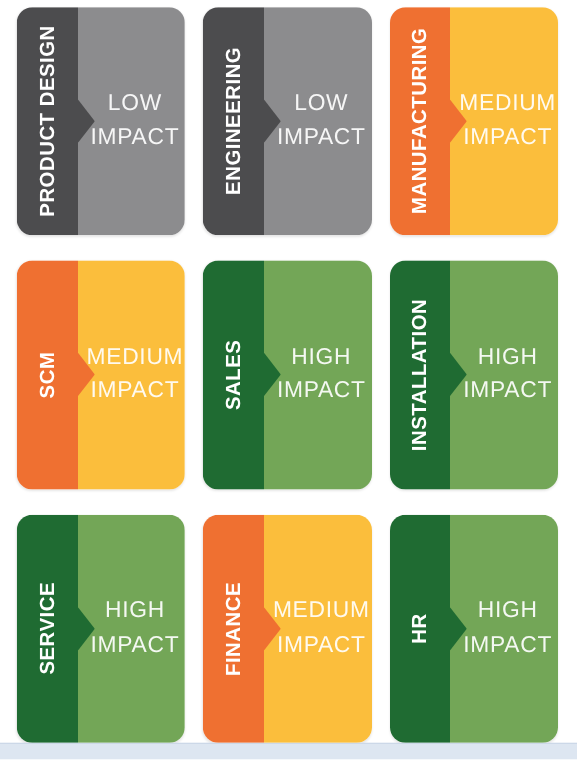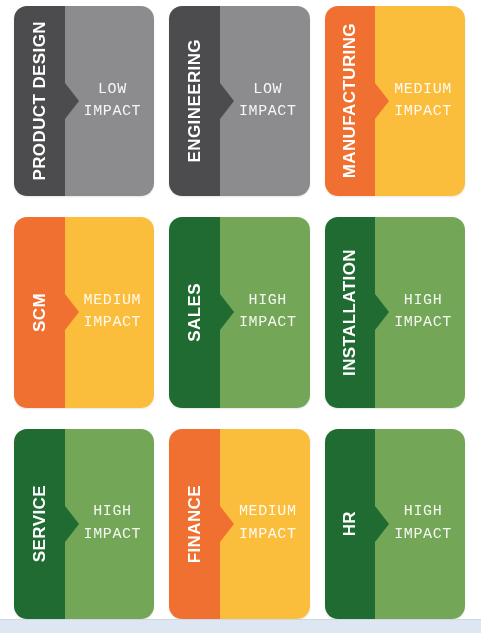--- a/index.html
+++ b/index.html
@@ -76,26 +76,26 @@
     position: relative;
     flex: 1 1 auto;
     display: flex;
     align-items: center;
     justify-content: center;
     z-index: 1;
   }
 
   .impact-label {
     color: rgba(255,255,255,0.92);
-    font-size: 15px;
+    font-size: 19px;
     line-height: 1.5;
     letter-spacing: 0.6px;
     text-align: center;
     white-space: pre-line;
-    font-family: Liberation Mono, monospace;
+    font-family: Liberation Sans, sans-serif;
     padding-left: 6px;
   }
 
   
   .chevron {
     position: absolute;
     left: 0;
     top: 50%;
     transform: translateY(-50%);
     width: 14px;

